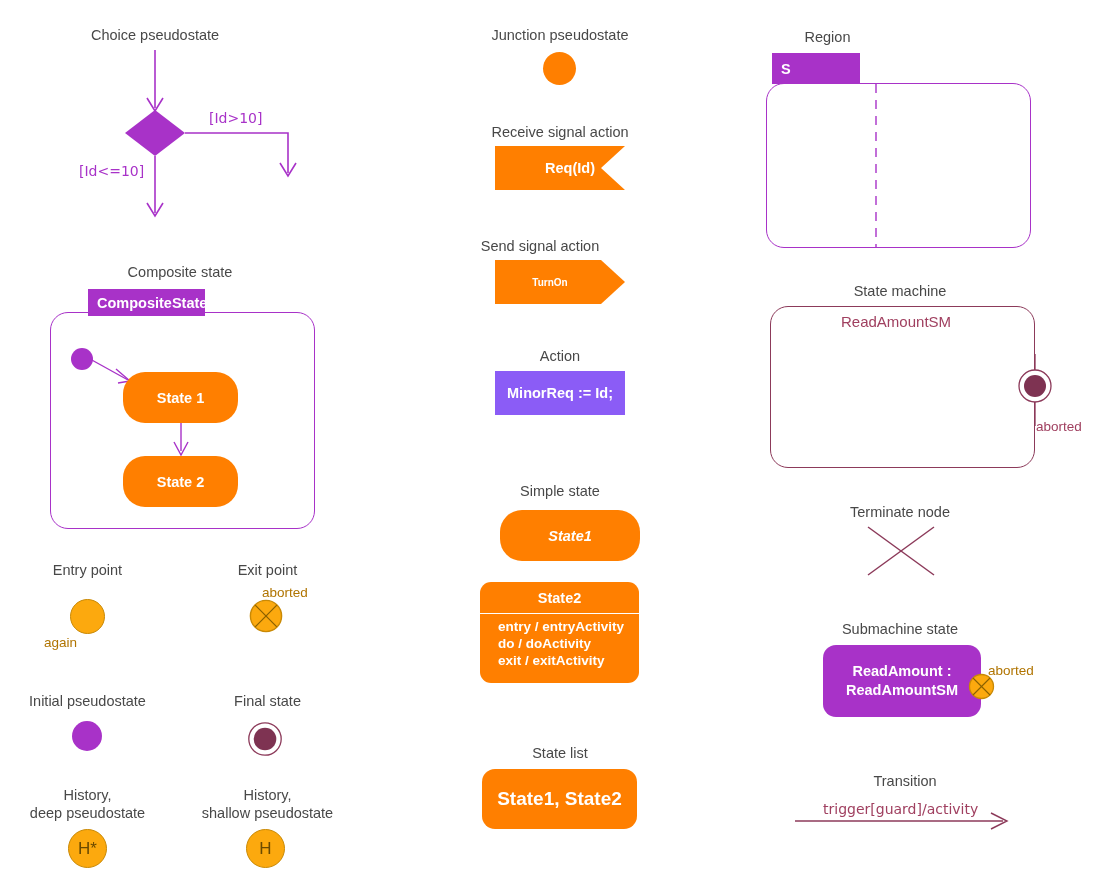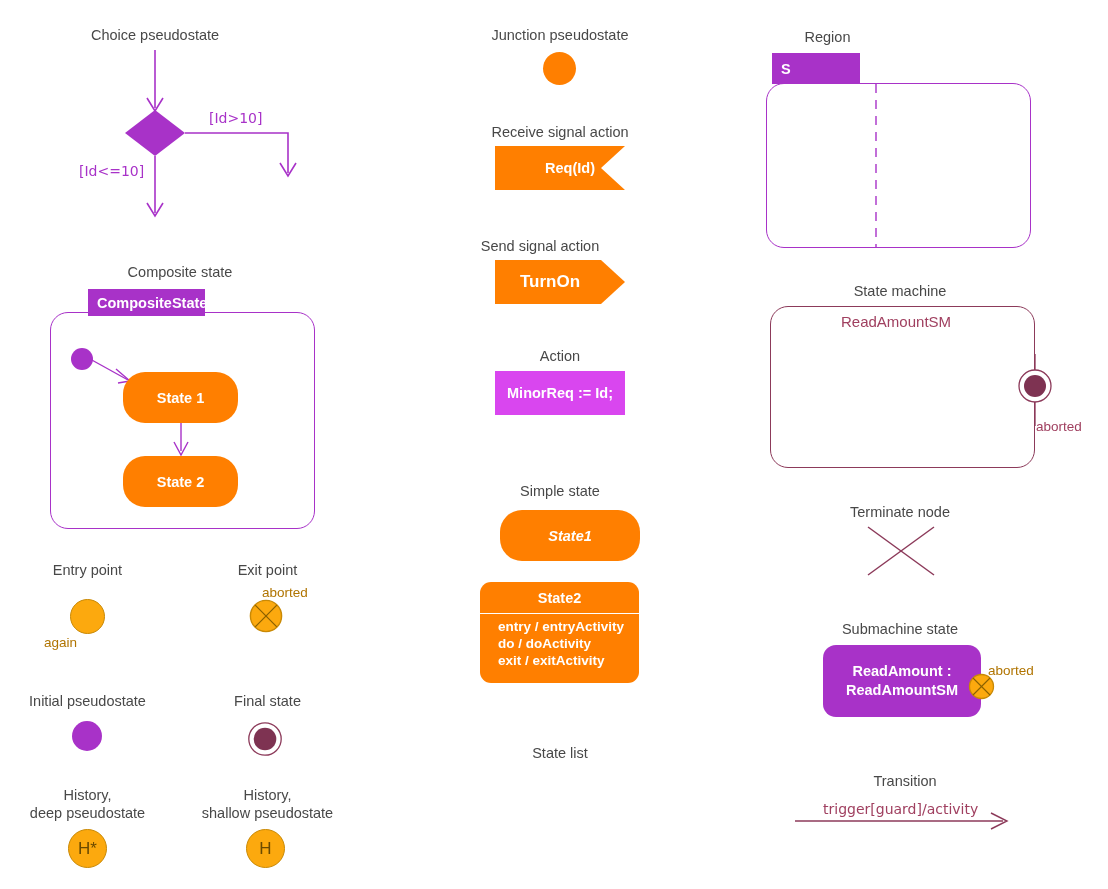--- a/index.html
+++ b/index.html
@@ -15,21 +15,21 @@
     text-align:center;white-space:pre;line-height:18px;
   }
   
   .orange-fill{background:#FF7F00;}
   .rstate{
     background:#FF7F00;border-radius:22px;color:#ffffff;
     display:flex;align-items:center;justify-content:center;
     font-size:14.5px;font-weight:bold;
   }
   .rect-action{
-    background:#d946ef;color:#ffffff;display:flex;
+    background:#8b5cf6;color:#ffffff;display:flex;
     align-items:center;justify-content:center;
     font-size:14.5px;font-weight:bold;text-align:right;
   }
   .circ{border-radius:50%;}
   .gold{background:#FCA90E;border:1.4px solid #C98905;}
   .goldtext{
     color:#B07400;font-size:13.5px;white-space:nowrap;position:absolute;
   }
   .hlabel{
     width:100%;height:100%;display:flex;align-items:center;
@@ -150,37 +150,38 @@
       <polygon points="0,0 130,0 106,22 130,44 0,44" fill="#FF7F00"></polygon>
     </svg>
     <div style="position:absolute;left:0;top:0;width:112px;height:44px;display:flex;align-items:center;justify-content:center;color:#fff;font-size:14.5px;font-weight:bold;margin-left:19px;">Req(Id)</div>
   </div>
 
   <div class="cap" style="left:440px;top:237px;width:200px;">Send signal action</div>
   <div class="node" style="left:495px;top:260px;">
     <svg width="130" height="44" viewBox="0 0 130 44">
       <polygon points="0,0 106,0 130,22 106,44 0,44" fill="#FF7F00"></polygon>
     </svg>
-    <div style="position:absolute;left:0;top:0;width:110px;height:44px;display:flex;align-items:center;justify-content:center;color:#fff;font-size:17px;font-weight:bold;">TurnOn</div>
+    <div style="position:absolute;left:0;top:0;width:110px;height:44px;display:flex;align-items:center;justify-content:center;color:#fff;font-size:10px;font-weight:bold;">TurnOn</div>
   </div>
 
   <div class="cap" style="left:460px;top:347px;width:200px;">Action</div>
   <div class="rect-action node" style="left:495px;top:371px;width:130px;height:44px;">MinorReq := Id;</div>
 
   <div class="cap" style="left:460px;top:482px;width:200px;">Simple state</div>
   <div class="rstate node" style="left:500px;top:510px;width:140px;height:51px;font-style:italic;">State1</div>
 
   <div class="node" style="left:480px;top:582px;width:159px;height:101px;background:#FF7F00;border-radius:11px;">
     <div style="height:31px;display:flex;align-items:center;justify-content:center;color:#fff;font-size:14.5px;font-weight:bold;border-bottom:1.3px solid #ffffff;">State2</div>
     <div style="padding:4px 0 0 18px;color:#ffffff;font-size:13.5px;line-height:17px;white-space:pre;font-weight:bold;">entry / entryActivity
 do / doActivity
 exit / exitActivity</div>
   </div>
 
   <div class="cap" style="left:460px;top:744px;width:200px;">State list</div>
+  <div class="node" style="left:482px;top:769px;width:155px;height:60px;background:#FF7F00;border-radius:13px;display:flex;align-items:center;justify-content:center;color:#fff;font-size:19px;font-weight:bold;">State1, State2</div>
 
   <div class="cap" style="left:760px;top:28px;width:135px;">Region</div>
   <div class="pbox node" style="left:766px;top:83px;width:265px;height:165px;"></div>
   <div class="node" style="left:874px;top:84px;">
     <svg width="4" height="163" viewBox="0 0 4 163">
       <line x1="2" y1="0" x2="2" y2="163" stroke="#A832C8" stroke-width="1.4" stroke-dasharray="9,7"></line>
     </svg>
   </div>
   <div class="ptab node" style="left:772px;top:53px;width:88px;height:31px;">S</div>
 

